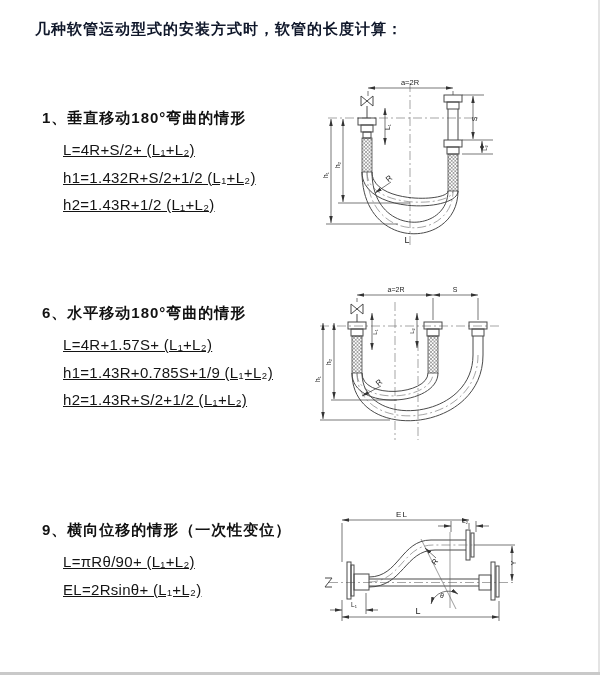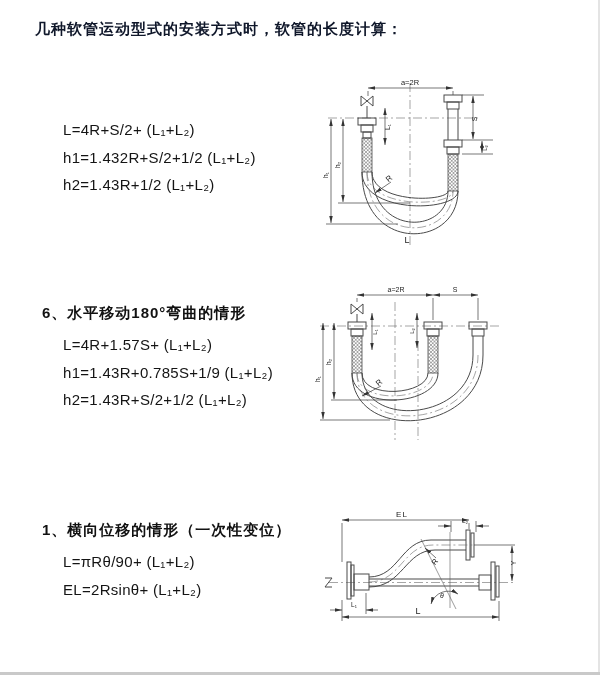--- a/index.html
+++ b/index.html
@@ -10,56 +10,57 @@
   }
   body::before{content:"";position:absolute;top:0;right:0;bottom:0;width:2px;background:#e4e4e4;}
   body::after{content:"";position:absolute;left:0;right:0;bottom:0;height:3px;background:#c9c9c9;}
   .title{
     position:absolute;left:35px;top:20px;
     font-size:15px;font-weight:700;letter-spacing:1px;color:#0f172a;
   }
   .section{position:absolute;left:42px;}
   .section .heading{font-size:15px;font-weight:700;letter-spacing:1px;line-height:20px;color:#111;}
   .formulas{margin:8px 0 0 21px;}
-  .formula{font-size:15px;line-height:27.5px;letter-spacing:0.3px;color:#141414;white-space:nowrap;}
+  .formula{font-size:15px;line-height:27.5px;letter-spacing:0.3px;color:#141414;white-space:nowrap;text-decoration:underline;}
   #sec1{top:108px;} #sec2{top:303px;} #sec3{top:520px;}
   .diagram{position:absolute;}
   #diag1{left:310px;top:75px;} #diag2{left:312px;top:282px;} #diag3{left:319px;top:505px;text-align:center;}
   svg{display:block;}
   .dim{stroke:#3c3c3c;stroke-width:0.7;fill:none;}
   .draw{stroke:#4a4a4a;stroke-width:1;fill:none;}
   .thin{stroke:#5a5a5a;stroke-width:0.6;fill:none;}
   .cl{stroke:#6a6a6a;stroke-width:0.6;fill:none;stroke-dasharray:9 3 2 3;}
   .braid{stroke:#4a4a4a;stroke-width:0.8;}
   text.dlabel{fill:#222;font-family:"Liberation Sans","DejaVu Sans",sans-serif;}
 </style>
 </head>
 <body>
 
 <div class="title">几种软管运动型式的安装方式时，软管的长度计算：</div>
 
 <div class="section" id="sec1">
+  <div class="heading">1、垂直移动180°弯曲的情形</div>
   <div class="formulas">
     <div class="formula">L=4R+S/2+ (L₁+L₂)</div>
     <div class="formula">h1=1.432R+S/2+1/2 (L₁+L₂)</div>
     <div class="formula">h2=1.43R+1/2 (L₁+L₂)</div>
   </div>
 </div>
 
 <div class="section" id="sec2">
   <div class="heading">6、水平移动180°弯曲的情形</div>
   <div class="formulas">
     <div class="formula">L=4R+1.57S+ (L₁+L₂)</div>
     <div class="formula">h1=1.43R+0.785S+1/9 (L₁+L₂)</div>
     <div class="formula">h2=1.43R+S/2+1/2 (L₁+L₂)</div>
   </div>
 </div>
 
 <div class="section" id="sec3">
-  <div class="heading">1、横向位移的情形（一次性变位）</div>
+  <div class="heading">9、横向位移的情形（一次性变位）</div>
   <div class="formulas">
     <div class="formula">L=πRθ/90+ (L₁+L₂)</div>
     <div class="formula">EL=2Rsinθ+ (L₁+L₂)</div>
   </div>
 </div>
 
 <div class="diagram" id="diag1">
 <svg width="285" height="185" viewBox="0 0 285 185">
   <defs>
     <marker id="ar1" markerWidth="10" markerHeight="6" refX="10" refY="2.5" orient="auto-start-reverse">

